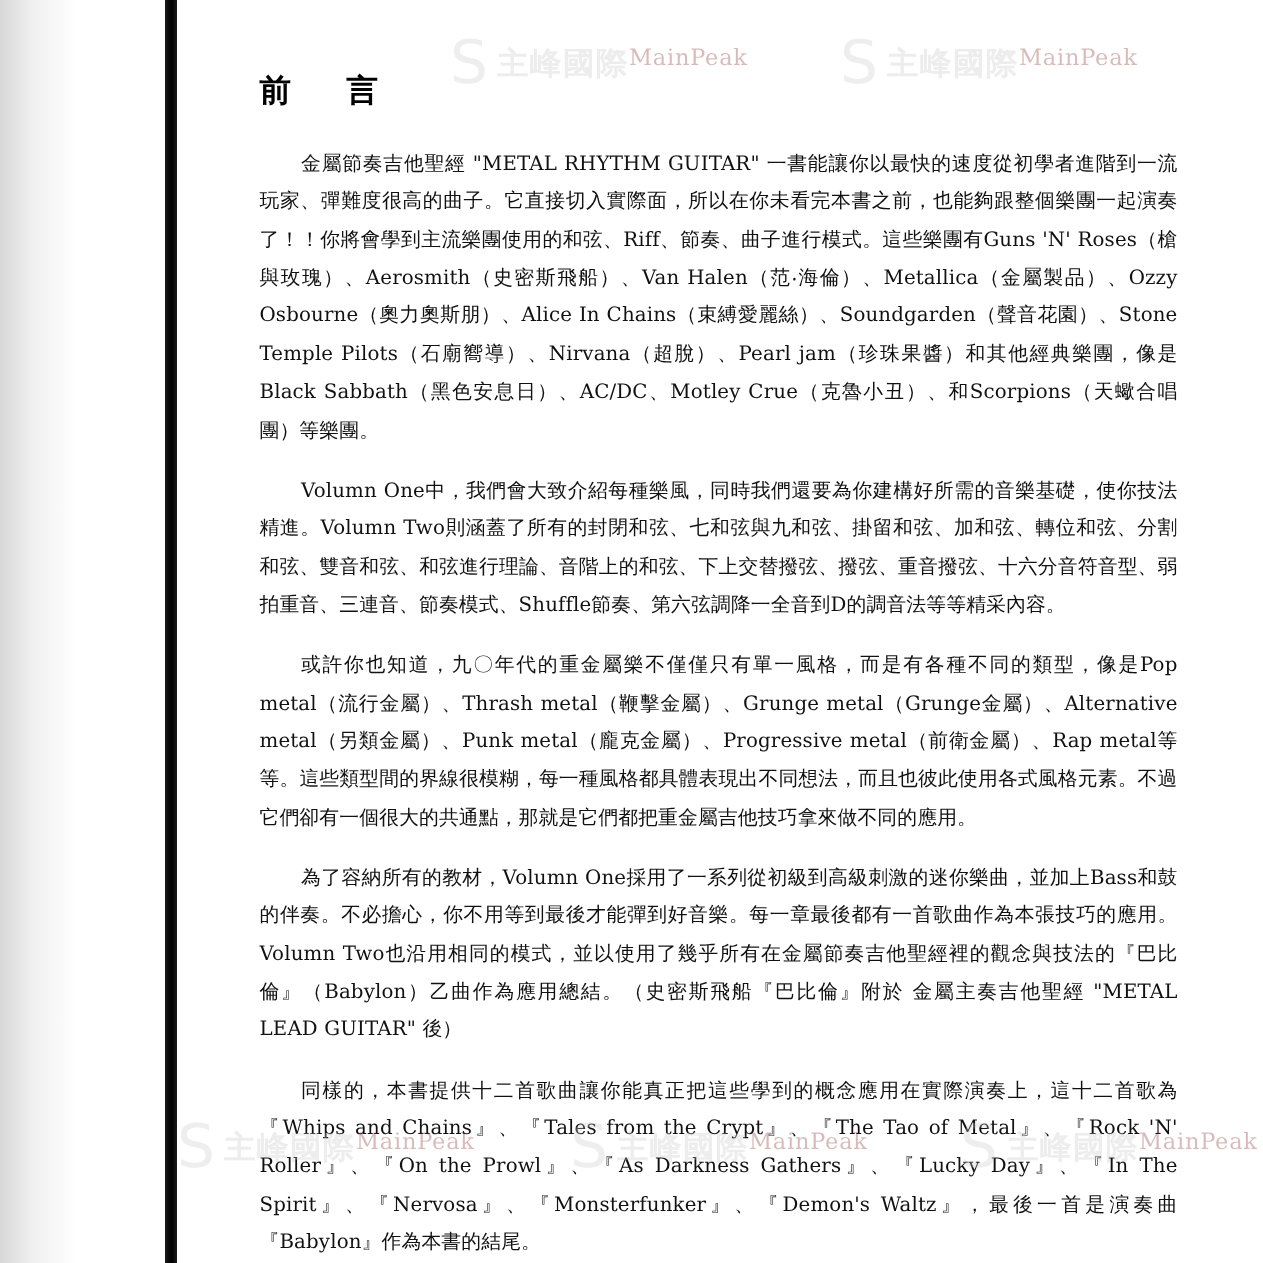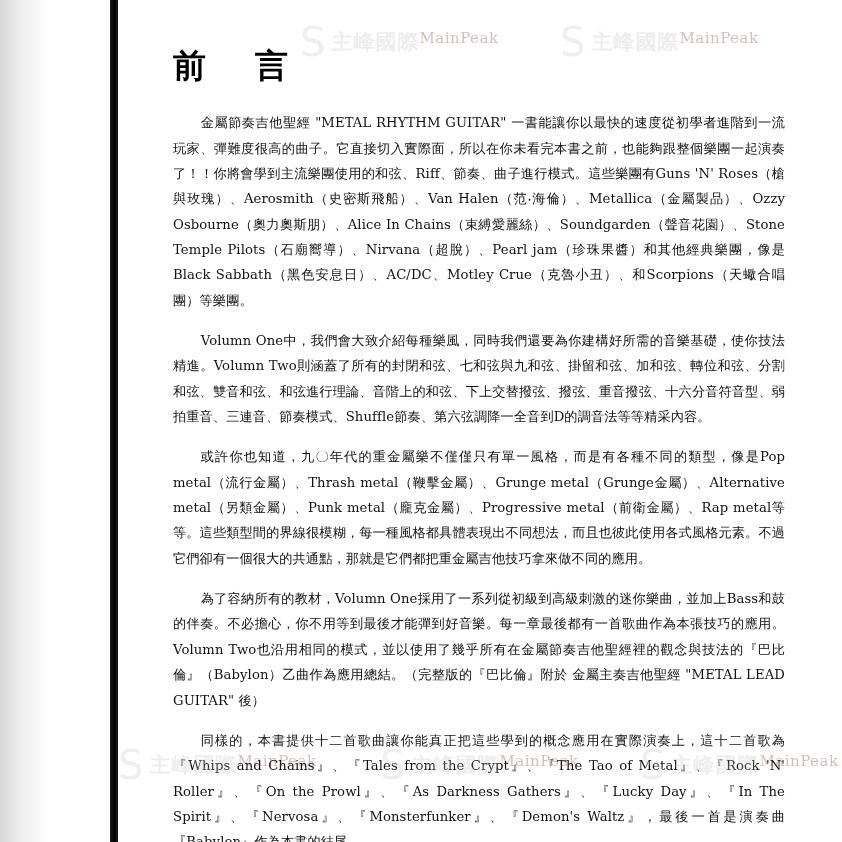--- a/index.html
+++ b/index.html
@@ -54,21 +54,21 @@
     background: #ffffff;
   }
   .content {
     position: absolute;
     left: 55px;
     top: 30px;
     width: 612px;
   }
   .page-title {
     font-family: "DejaVu Serif", serif;
-    font-size: 33px;
+    font-size: 21px;
     font-weight: bold;
     letter-spacing: 8px;
     color: #000;
     margin: 18px 0 26px 0;
     line-height: 1.1;
   }
   p.para {
     font-family: "DejaVu Serif", serif;
     font-size: 13.2px;
     line-height: 1.92;
@@ -129,21 +129,21 @@
   <div class="binding-shadow"></div>
 
   <div class="paper">
     <div class="content">
 
       <div class="page-title">前　言</div>
 
       <p class="para">金屬節奏吉他聖經 "METAL RHYTHM GUITAR" 一書能讓你以最快的速度從初學者進階到一流玩家、彈難度很高的曲子。它直接切入實際面，所以在你未看完本書之前，也能夠跟整個樂團一起演奏了！！你將會學到主流樂團使用的和弦、Riff、節奏、曲子進行模式。這些樂團有Guns 'N' Roses（槍與玫瑰）、Aerosmith（史密斯飛船）、Van Halen（范‧海倫）、Metallica（金屬製品）、Ozzy Osbourne（奧力奧斯朋）、Alice In Chains（束縛愛麗絲）、Soundgarden（聲音花園）、Stone Temple Pilots（石廟嚮導）、Nirvana（超脫）、Pearl jam（珍珠果醬）和其他經典樂團，像是Black Sabbath（黑色安息日）、AC/DC、Motley Crue（克魯小丑）、和Scorpions（天蠍合唱團）等樂團。</p>
       <p class="para">Volumn One中，我們會大致介紹每種樂風，同時我們還要為你建構好所需的音樂基礎，使你技法精進。Volumn Two則涵蓋了所有的封閉和弦、七和弦與九和弦、掛留和弦、加和弦、轉位和弦、分割和弦、雙音和弦、和弦進行理論、音階上的和弦、下上交替撥弦、撥弦、重音撥弦、十六分音符音型、弱拍重音、三連音、節奏模式、Shuffle節奏、第六弦調降一全音到D的調音法等等精采內容。</p>
       <p class="para">或許你也知道，九〇年代的重金屬樂不僅僅只有單一風格，而是有各種不同的類型，像是Pop metal（流行金屬）、Thrash metal（鞭擊金屬）、Grunge metal（Grunge金屬）、Alternative metal（另類金屬）、Punk metal（龐克金屬）、Progressive metal（前衛金屬）、Rap metal等等。這些類型間的界線很模糊，每一種風格都具體表現出不同想法，而且也彼此使用各式風格元素。不過它們卻有一個很大的共通點，那就是它們都把重金屬吉他技巧拿來做不同的應用。</p>
-      <p class="para">為了容納所有的教材，Volumn One採用了一系列從初級到高級刺激的迷你樂曲，並加上Bass和鼓的伴奏。不必擔心，你不用等到最後才能彈到好音樂。每一章最後都有一首歌曲作為本張技巧的應用。Volumn Two也沿用相同的模式，並以使用了幾乎所有在金屬節奏吉他聖經裡的觀念與技法的『巴比倫』（Babylon）乙曲作為應用總結。（完整版的『巴比倫』附於 金屬主奏吉他聖經 "METAL LEAD GUITAR" 後）</p>
+      <p class="para">為了容納所有的教材，Volumn One採用了一系列從初級到高級刺激的迷你樂曲，並加上Bass和鼓的伴奏。不必擔心，你不用等到最後才能彈到好音樂。每一章最後都有一首歌曲作為本張技巧的應用。Volumn Two也沿用相同的模式，並以使用了幾乎所有在金屬節奏吉他聖經裡的觀念與技法的『巴比倫』（Babylon）乙曲作為應用總結。（史密斯飛船『巴比倫』附於 金屬主奏吉他聖經 "METAL LEAD GUITAR" 後）</p>
       <p class="para">同樣的，本書提供十二首歌曲讓你能真正把這些學到的概念應用在實際演奏上，這十二首歌為『Whips and Chains』、『Tales from the Crypt』、『The Tao of Metal』、『Rock 'N' Roller』、『On the Prowl』、『As Darkness Gathers』、『Lucky Day』、『In The Spirit』、『Nervosa』、『Monsterfunker』、『Demon's Waltz』，最後一首是演奏曲『Babylon』作為本書的結尾。</p>
 
     </div>
   </div>
 
   <div class="wm wm-1">
     <span class="wm-mark">S</span>
     <span class="wm-text">
       <span class="wm-cn">主峰國際</span>
       <span class="wm-en">MainPeak</span>

